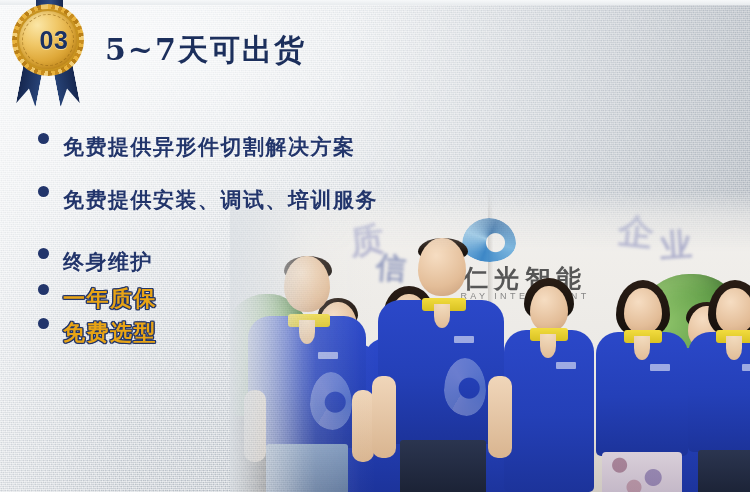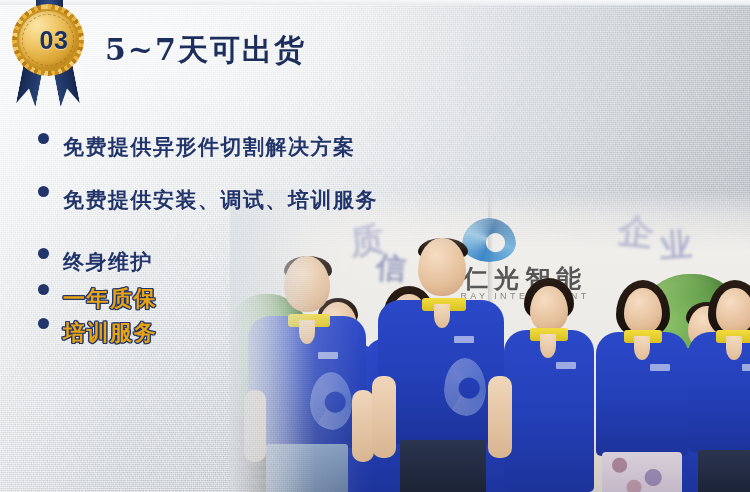--- a/index.html
+++ b/index.html
@@ -323,17 +323,17 @@
     <div class="bi">
       <span class="dot"></span>
       <span class="btxt navy">终身维护</span>
     </div>
     <div class="bi">
       <span class="dot"></span>
       <span class="btxt gold">一年质保</span>
     </div>
     <div class="bi">
       <span class="dot"></span>
-      <span class="btxt gold">培训服务</span>
+      <span class="btxt gold">免费选型</span>
     </div>
   </div>
 
 </div>
 
 </body></html>

